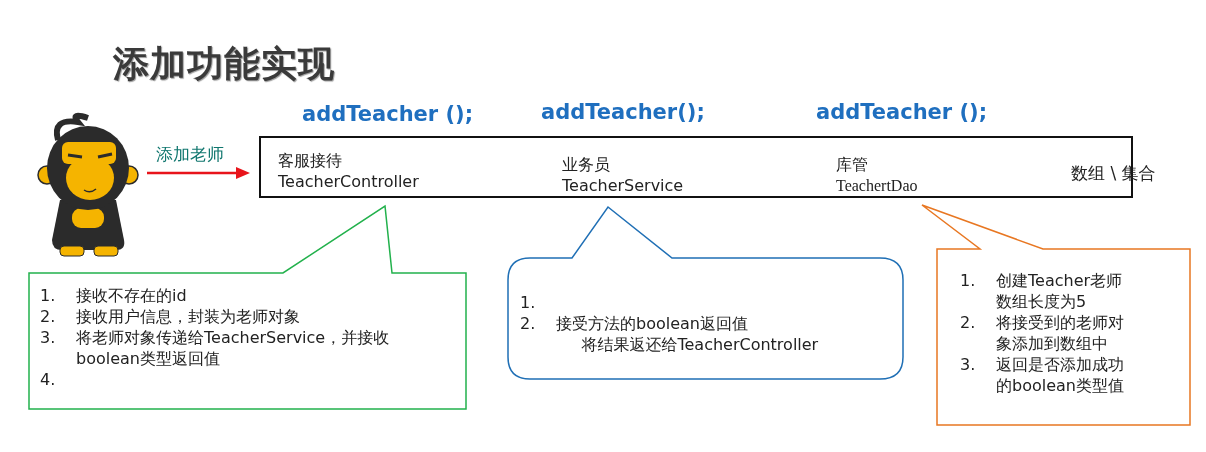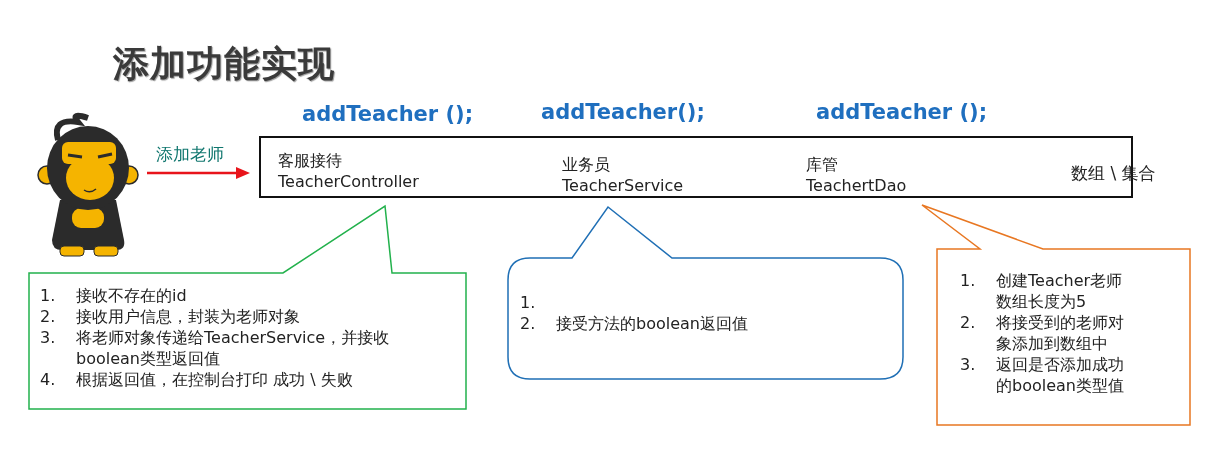--- a/index.html
+++ b/index.html
@@ -63,21 +63,21 @@
 <div class="abs main-box"></div>
 
 <div class="abs layer" style="left:278px; top:150px; width:160px;">
   <div>客服接待</div>
   <div>TeacherController</div>
 </div>
 <div class="abs layer" style="left:562px; top:154px; width:140px;">
   <div>业务员</div>
   <div>TeacherService</div>
 </div>
-<div class="abs layer" style="left:806px; top:154px; width:130px;">
+<div class="abs layer" style="left:836px; top:154px; width:130px;font-family:Liberation Serif, serif;">
   <div>库管</div>
   <div>TeachertDao</div>
 </div>
 <div class="abs storage" style="left:1039px; top:162px;">数组 \ 集合</div>
 
 <div class="abs note" style="left:40px; top:285px;">
   <ol>
     <li>
         <span class="num">1.</span>
         <span>接收不存在的id</span>
@@ -89,33 +89,36 @@
     <li>
         <span class="num">3.</span>
         <span>将老师对象传递给TeacherService，并接收</span>
       </li>
     <li>
         <span class="num"></span>
         <span>boolean类型返回值</span>
       </li>
     <li>
         <span class="num">4.</span>
-        <span>根据返回值，在控制台打印 成功 \ 失败</span>
       </li>
   </ol>
 </div>
 
 <div class="abs note" style="left:520px; top:292px;">
   <ol>
     <li>
         <span class="num">1.</span>
       </li>
     <li>
         <span class="num">2.</span>
         <span>接受方法的boolean返回值</span>
+      </li>
+    <li>
+        <span class="num"></span>
+        <span style="white-space:pre">     将结果返还给TeacherController</span>
       </li>
   </ol>
 </div>
 
 <div class="abs note" style="left:960px; top:270px;">
   <ol>
     <li>
         <span class="num">1.</span>
         <span>创建Teacher老师</span>
       </li>

